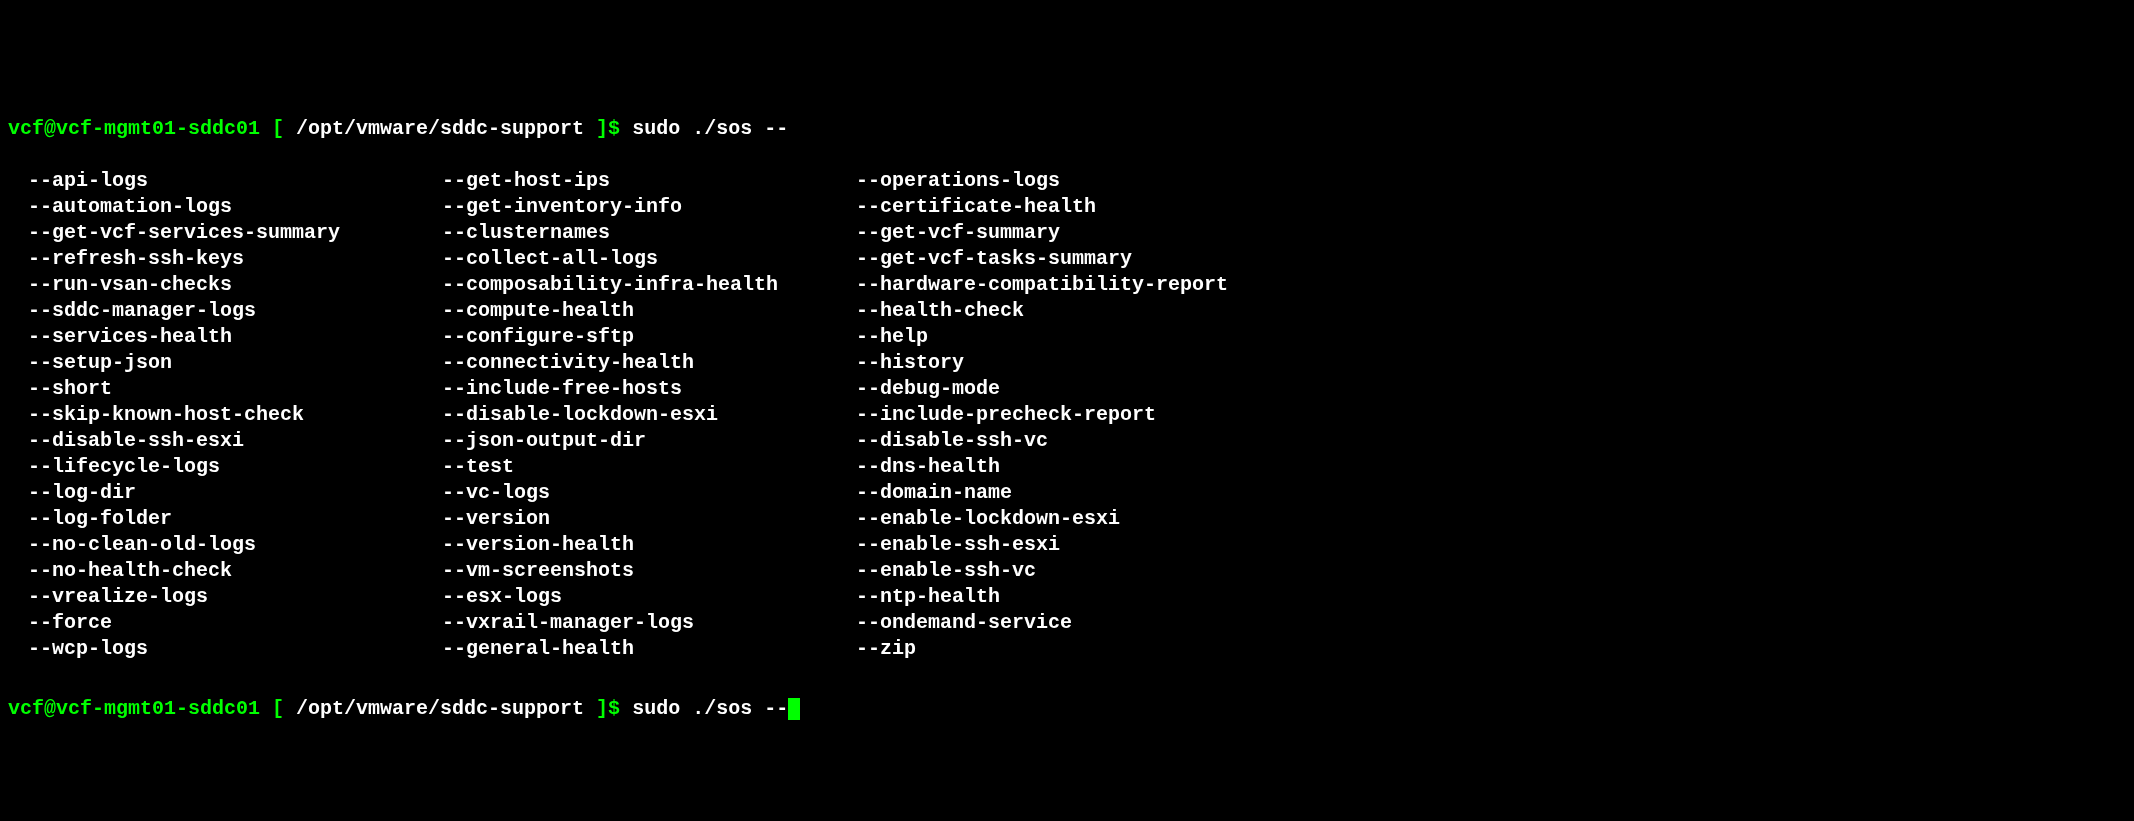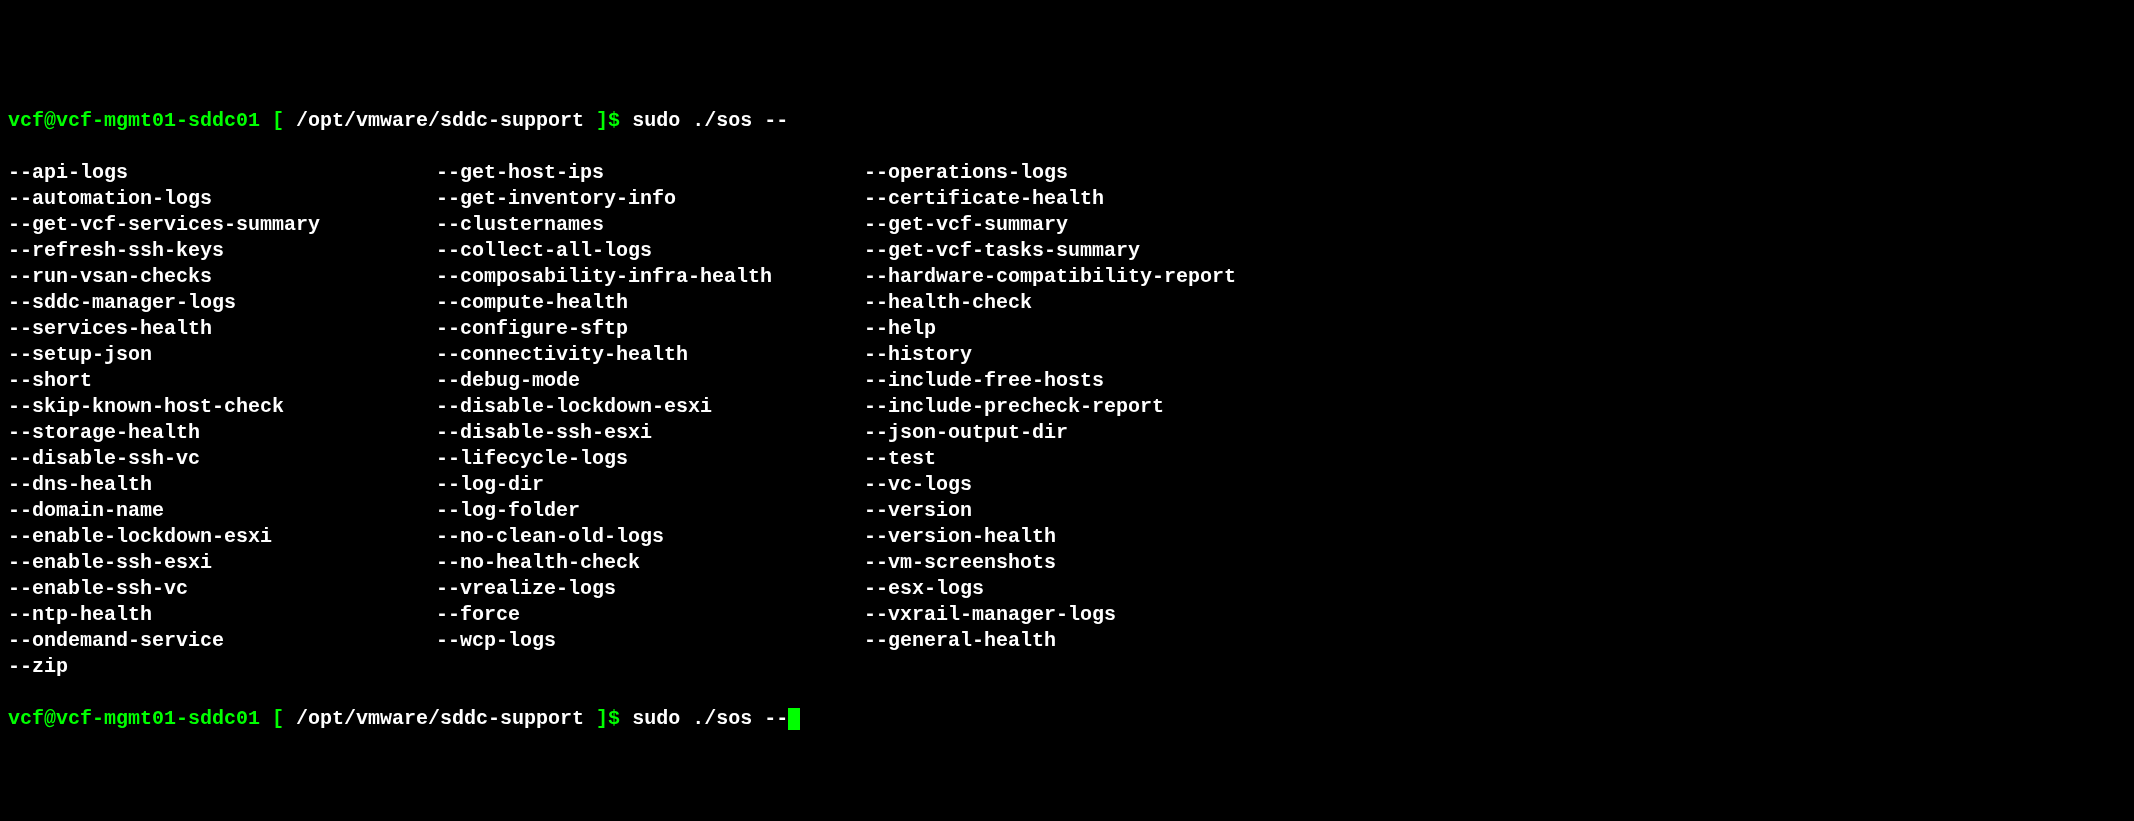--- a/index.html
+++ b/index.html
@@ -28,54 +28,56 @@
     }
     .prompt-dollar {
       color: #00ff00;
     }
     .command {
       color: #ffffff;
     }
     .options-grid {
       display: grid;
       grid-template-columns: 410px 410px auto;
-      column-gap: 18px;
+      column-gap: 4px;
+      margin-left: 20px;
     }
     .option {
       color: #ffffff;
     }
     .cursor {
       display: inline-block;
       width: 12px;
       height: 22px;
       background: #00ff00;
       vertical-align: text-bottom;
     }
     .prompt-line {
       white-space: pre;
+      margin-top: 8px;
     }
   </style>
 </head>
 <body>
 
 
 
 <div class="prompt-line"><span class="prompt-user">vcf@vcf-mgmt01-sddc01</span><span class="prompt-bracket"> [ </span><span class="prompt-path">/opt/vmware/sddc-support</span><span class="prompt-dollar"> ]$ </span><span class="command">sudo ./sos --</span></div>
 <div class="options-grid">
 <span class="option">--api-logs</span><span class="option">--get-host-ips</span><span class="option">--operations-logs</span>
 <span class="option">--automation-logs</span><span class="option">--get-inventory-info</span>
 <span class="option">--certificate-health</span><span class="option">--get-vcf-services-summary</span>
 <span class="option">--clusternames</span><span class="option">--get-vcf-summary</span><span class="option">--refresh-ssh-keys</span>
 <span class="option">--collect-all-logs</span><span class="option">--get-vcf-tasks-summary</span><span class="option">--run-vsan-checks</span>
 <span class="option">--composability-infra-health</span><span class="option">--hardware-compatibility-report</span><span class="option">--sddc-manager-logs</span>
 <span class="option">--compute-health</span><span class="option">--health-check</span><span class="option">--services-health</span>
 <span class="option">--configure-sftp</span><span class="option">--help</span><span class="option">--setup-json</span>
 <span class="option">--connectivity-health</span><span class="option">--history</span><span class="option">--short</span>
-<span class="option">--debug-mode</span><span class="option">--include-free-hosts</span><span class="option">--skip-known-host-check</span>
-<span class="option">--disable-lockdown-esxi</span><span class="option">--include-precheck-report</span><span class="option">--storage-health</span>
+<span class="option">--include-free-hosts</span><span class="option">--debug-mode</span><span class="option">--skip-known-host-check</span>
+<span class="option">--disable-lockdown-esxi</span><span class="option">--include-precheck-report</span>
 <span class="option">--disable-ssh-esxi</span><span class="option">--json-output-dir</span>
 <span class="option">--disable-ssh-vc</span><span class="option">--lifecycle-logs</span><span class="option">--test</span>
 <span class="option">--dns-health</span><span class="option">--log-dir</span><span class="option">--vc-logs</span>
 <span class="option">--domain-name</span><span class="option">--log-folder</span><span class="option">--version</span>
 <span class="option">--enable-lockdown-esxi</span><span class="option">--no-clean-old-logs</span><span class="option">--version-health</span>
 <span class="option">--enable-ssh-esxi</span><span class="option">--no-health-check</span><span class="option">--vm-screenshots</span>
 <span class="option">--enable-ssh-vc</span><span class="option">--vrealize-logs</span>
 <span class="option">--esx-logs</span><span class="option">--ntp-health</span><span class="option">--force</span>
 <span class="option">--vxrail-manager-logs</span><span class="option">--ondemand-service</span><span class="option">--wcp-logs</span>
 <span class="option">--general-health</span><span class="option">--zip</span>

